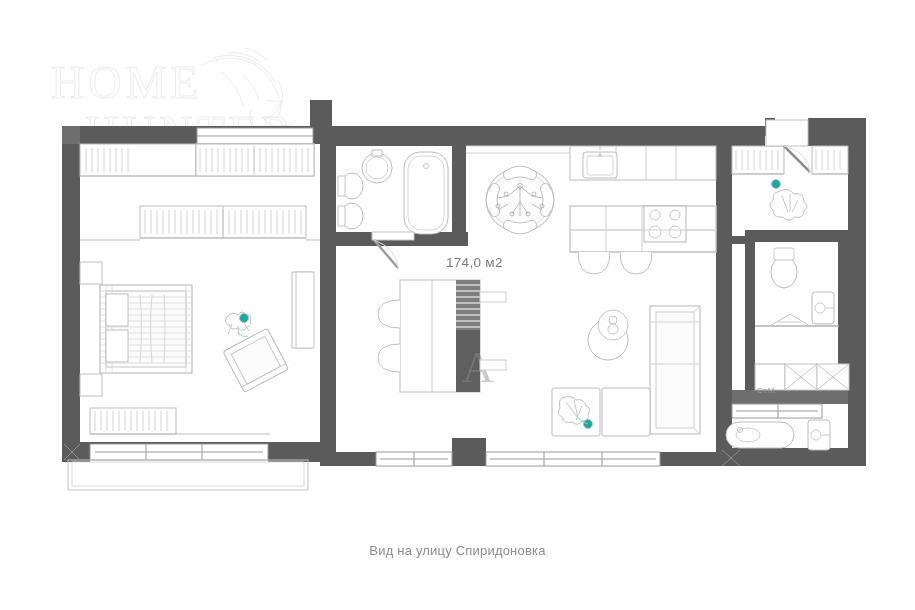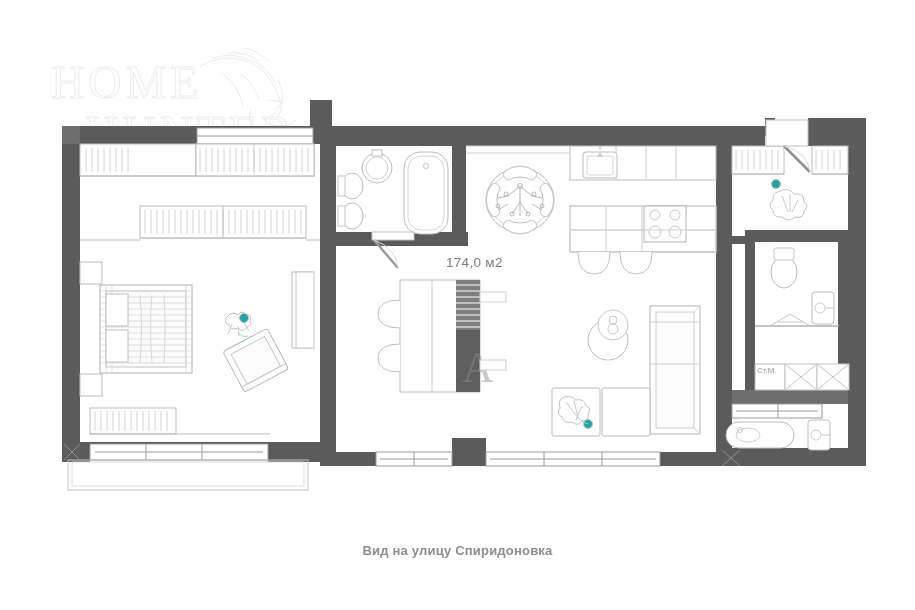--- a/index.html
+++ b/index.html
@@ -12,26 +12,26 @@
   #watermark{position:absolute;left:45px;top:28px;width:300px;height:115px;
              pointer-events:none;}
   #watermark .wm-text{
       font-family:"Liberation Serif","DejaVu Serif",serif;
       color:transparent;-webkit-text-stroke:1px #ededed;
       letter-spacing:4px;font-weight:400;}
   #wm-home{position:absolute;left:6px;top:28px;font-size:46px;}
   #wm-hunter{position:absolute;left:40px;top:78px;font-size:46px;}
 
   .caption{position:absolute;left:0;width:915px;text-align:center;
-           color:#8d8d8d;font-size:13px;letter-spacing:.2px;font-weight:bold;}
+           color:#8d8d8d;font-size:13px;letter-spacing:.2px;}
   #street-caption{top:543px;}
 
   #area-label{position:absolute;left:446px;top:255px;color:#7d7d7d;
               font-size:13.5px;letter-spacing:.3px;}
-  #sm-label{position:absolute;left:757px;top:366px;color:#9a9a9a;
+  #sm-label{position:absolute;left:757px;top:386px;color:#9a9a9a;
             font-size:8px;letter-spacing:0;}
 </style>
 </head>
 <body>
 
 <div id="watermark">
   <div class="wm-text" id="wm-home">HOME</div>
   <div class="wm-text" id="wm-hunter">HUNTER</div>
   <svg width="300" height="115" style="position:absolute;left:0;top:0;">
     <g fill="none" stroke="#ececec" stroke-width="1">

